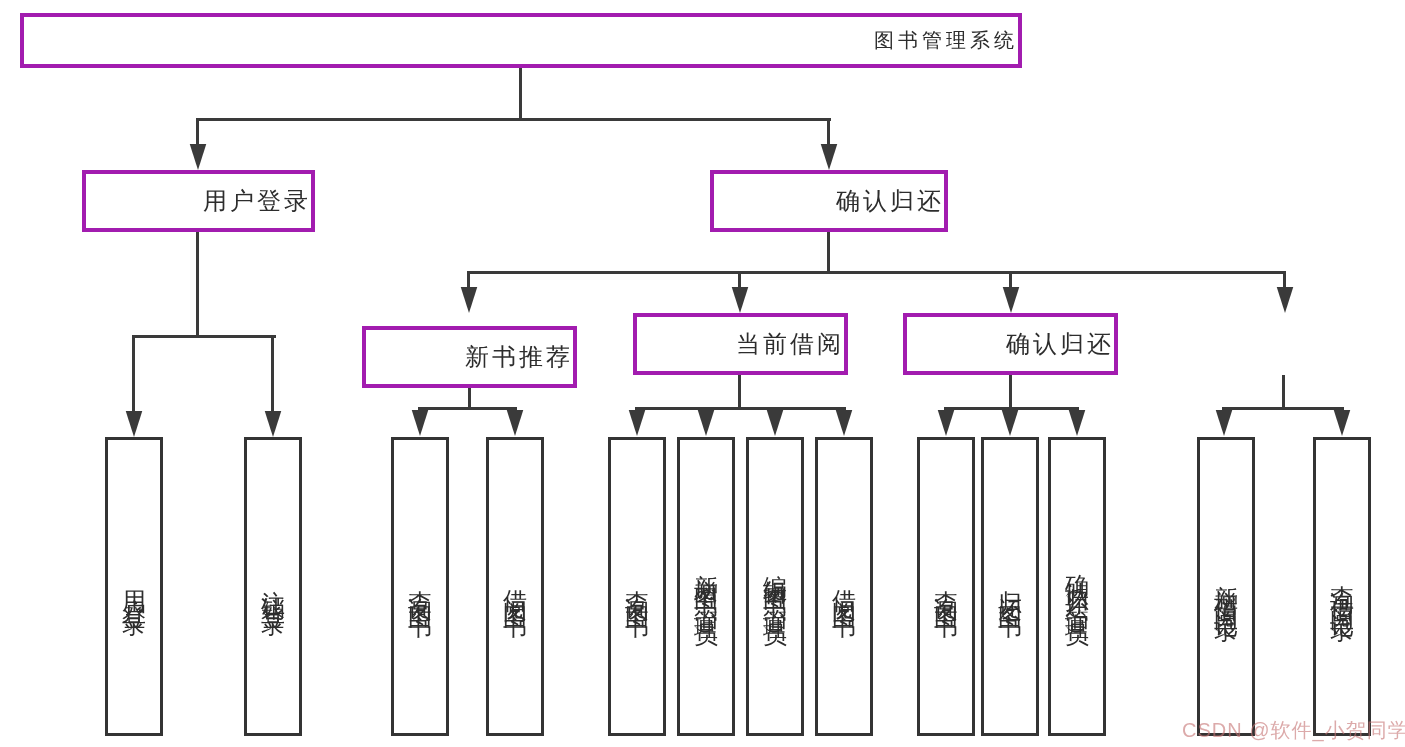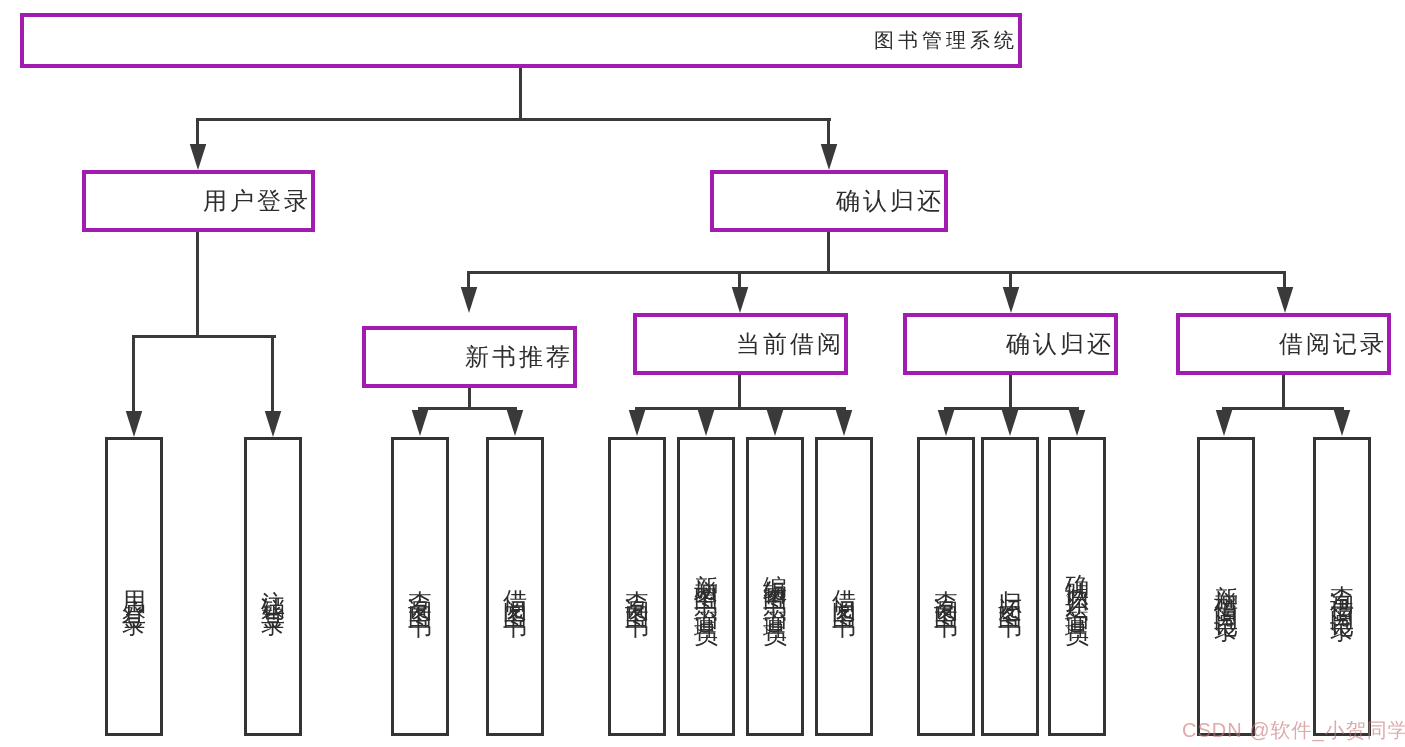--- a/index.html
+++ b/index.html
@@ -80,23 +80,20 @@
 
   <div class="node" style="left:362px; top:313px; width:215px; height:62px;margin-top:13px;">
     <span>新书推荐</span>
   </div>
   <div class="node" style="left:633px; top:313px; width:215px; height:62px;">
     <span>当前借阅</span>
   </div>
   <div class="node" style="left:903px; top:313px; width:215px; height:62px;">
     <span>确认归还</span>
   </div>
-  <div class="node" style="left:1176px; top:313px; width:215px; height:62px;">
-    <span>借阅记录</span>
-  </div>
 
   <div class="line" style="left:468px; top:375px; width:3px;  height:32px;"></div>
   <div class="line" style="left:418px; top:407px; width:99px; height:3px;"></div>
   <div class="arw" style="left:411px; top:410px;"></div>
   <div class="arw" style="left:506px; top:410px;"></div>
 
   <div class="line" style="left:738px; top:375px; width:3px;   height:32px;"></div>
   <div class="line" style="left:635px; top:407px; width:211px; height:3px;"></div>
   <div class="arw" style="left:628px; top:410px;"></div>
   <div class="arw" style="left:697px; top:410px;"></div>

